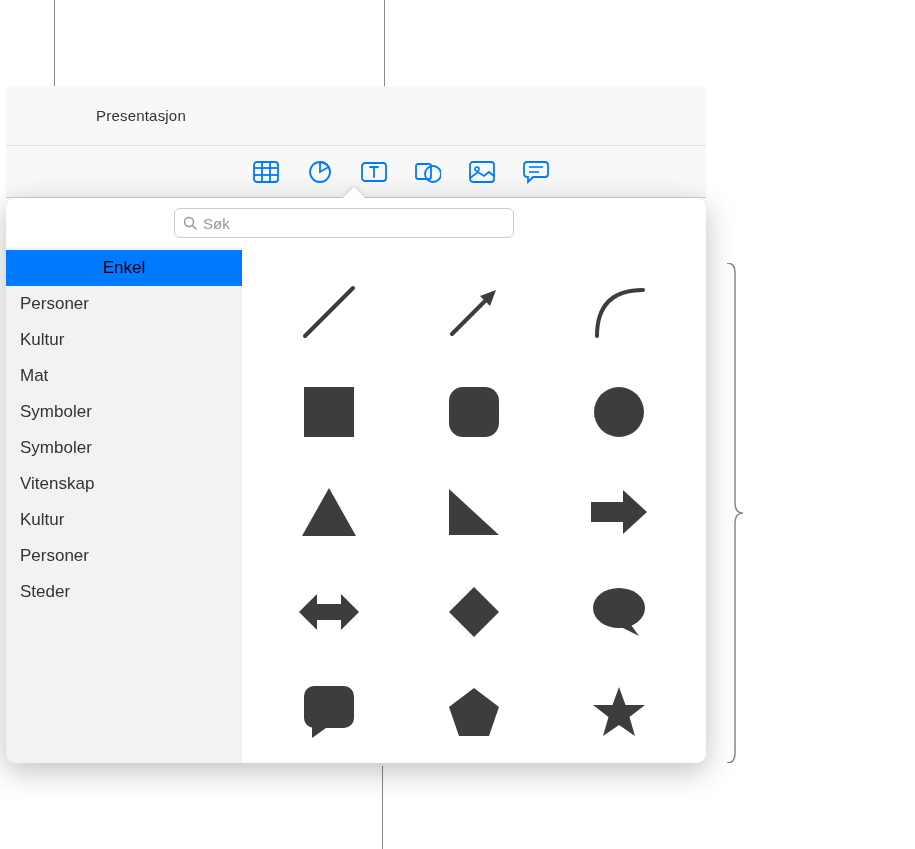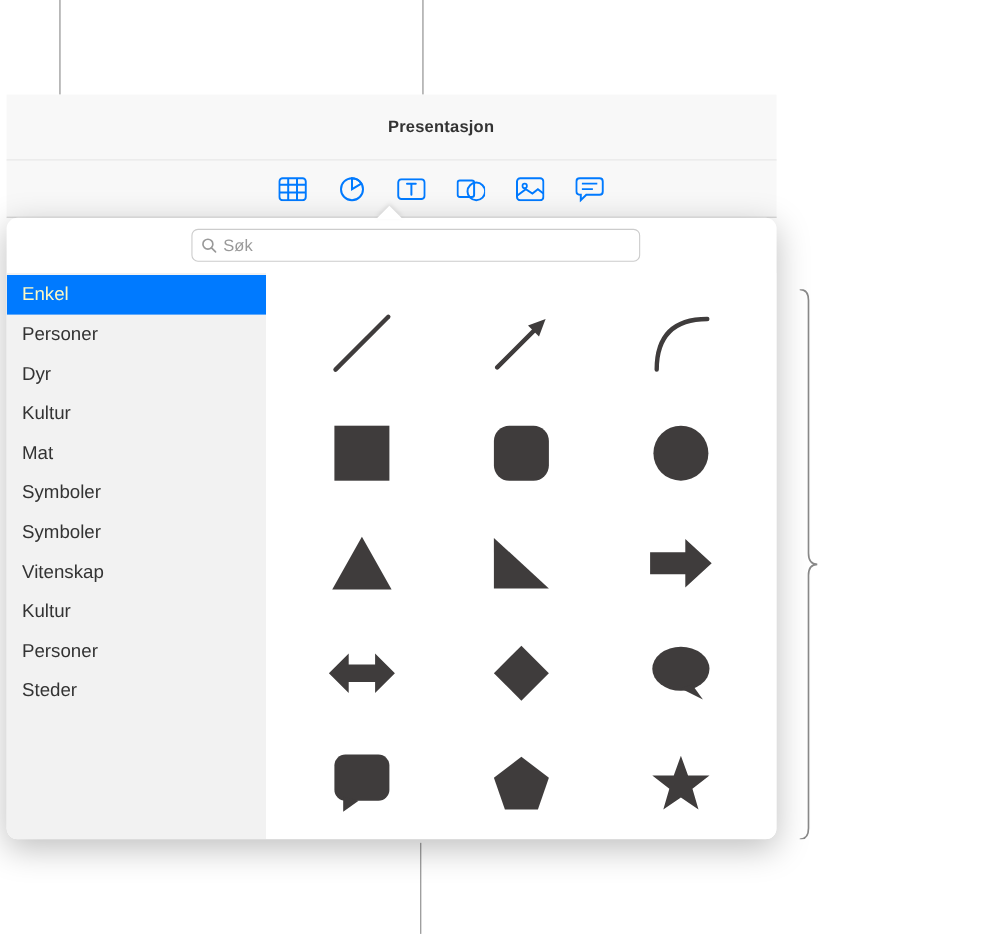--- a/index.html
+++ b/index.html
@@ -31,23 +31,23 @@
       width: 700px;
       height: 680px;
       background: #fff;
     }
     .titlebar {
       height: 60px;
       background: #f8f8f8;
       border-bottom: 1px solid #e0e0e0;
       display: flex;
       align-items: center;
-      justify-content: center;
+      justify-content: flex-start;
       font-size: 15px;
-      font-weight: 700;
+      font-weight: 400;
       color: #333;
       letter-spacing: 0.2px;
       padding-left: 90px;
     }
     .toolbar {
       height: 52px;
       background: #f8f8f8;
       display: flex;
       align-items: center;
       justify-content: center;
@@ -88,21 +88,21 @@
       border-bottom: 12px solid #fff;
       filter: drop-shadow(0 -2px 2px rgba(0,0,0,0.1));
       z-index: 10;
     }
     .search-row {
       padding: 10px 14px 10px 168px;
       display: flex;
       justify-content: flex-start;
     }
     .search-box {
-      width: 408px;
+      width: 340px;
       height: 30px;
       background: #fff;
       border: 1px solid #ccc;
       border-radius: 6px;
       display: flex;
       align-items: center;
       padding: 0 8px;
       gap: 6px;
     }
     .search-box svg {
@@ -125,21 +125,22 @@
     }
     .sidebar-item {
       padding: 8px 14px;
       font-size: 17px;
       color: #333;
       cursor: pointer;
       white-space: nowrap;
     }
     .sidebar-item.selected {
       background: #007aff;
-      color: #fef9c3;
+      color: #000000;
+      text-align: center;
     }
     .shapes-grid {
       flex: 1;
       background: #fff;
       padding: 16px 24px;
       display: grid;
       grid-template-columns: repeat(3, 1fr);
       grid-auto-rows: 96px;
       gap: 4px 20px;
       align-items: center;
@@ -228,21 +229,20 @@
           <circle cx="6" cy="6" r="4.5" fill="none" stroke="#999" stroke-width="1.5"></circle>
           <line x1="9.5" y1="9.5" x2="13" y2="13" stroke="#999" stroke-width="1.5" stroke-linecap="round"></line>
         </svg>
         <span class="search-placeholder">Søk</span>
       </div>
     </div>
     <div class="popover-body">
       <div class="sidebar">
         <div class="sidebar-item selected"><span>Enkel</span></div>
         <div class="sidebar-item"><span>Personer</span></div>
-        <div class="sidebar-item"><span>Dyr</span></div>
         <div class="sidebar-item"><span>Kultur</span></div>
         <div class="sidebar-item"><span>Mat</span></div>
         <div class="sidebar-item"><span>Symboler</span></div>
         <div class="sidebar-item"><span>Symboler</span></div>
         <div class="sidebar-item"><span>Vitenskap</span></div>
         <div class="sidebar-item"><span>Kultur</span></div>
         <div class="sidebar-item"><span>Personer</span></div>
         <div class="sidebar-item"><span>Steder</span></div>
       </div>
       <div class="shapes-grid">

